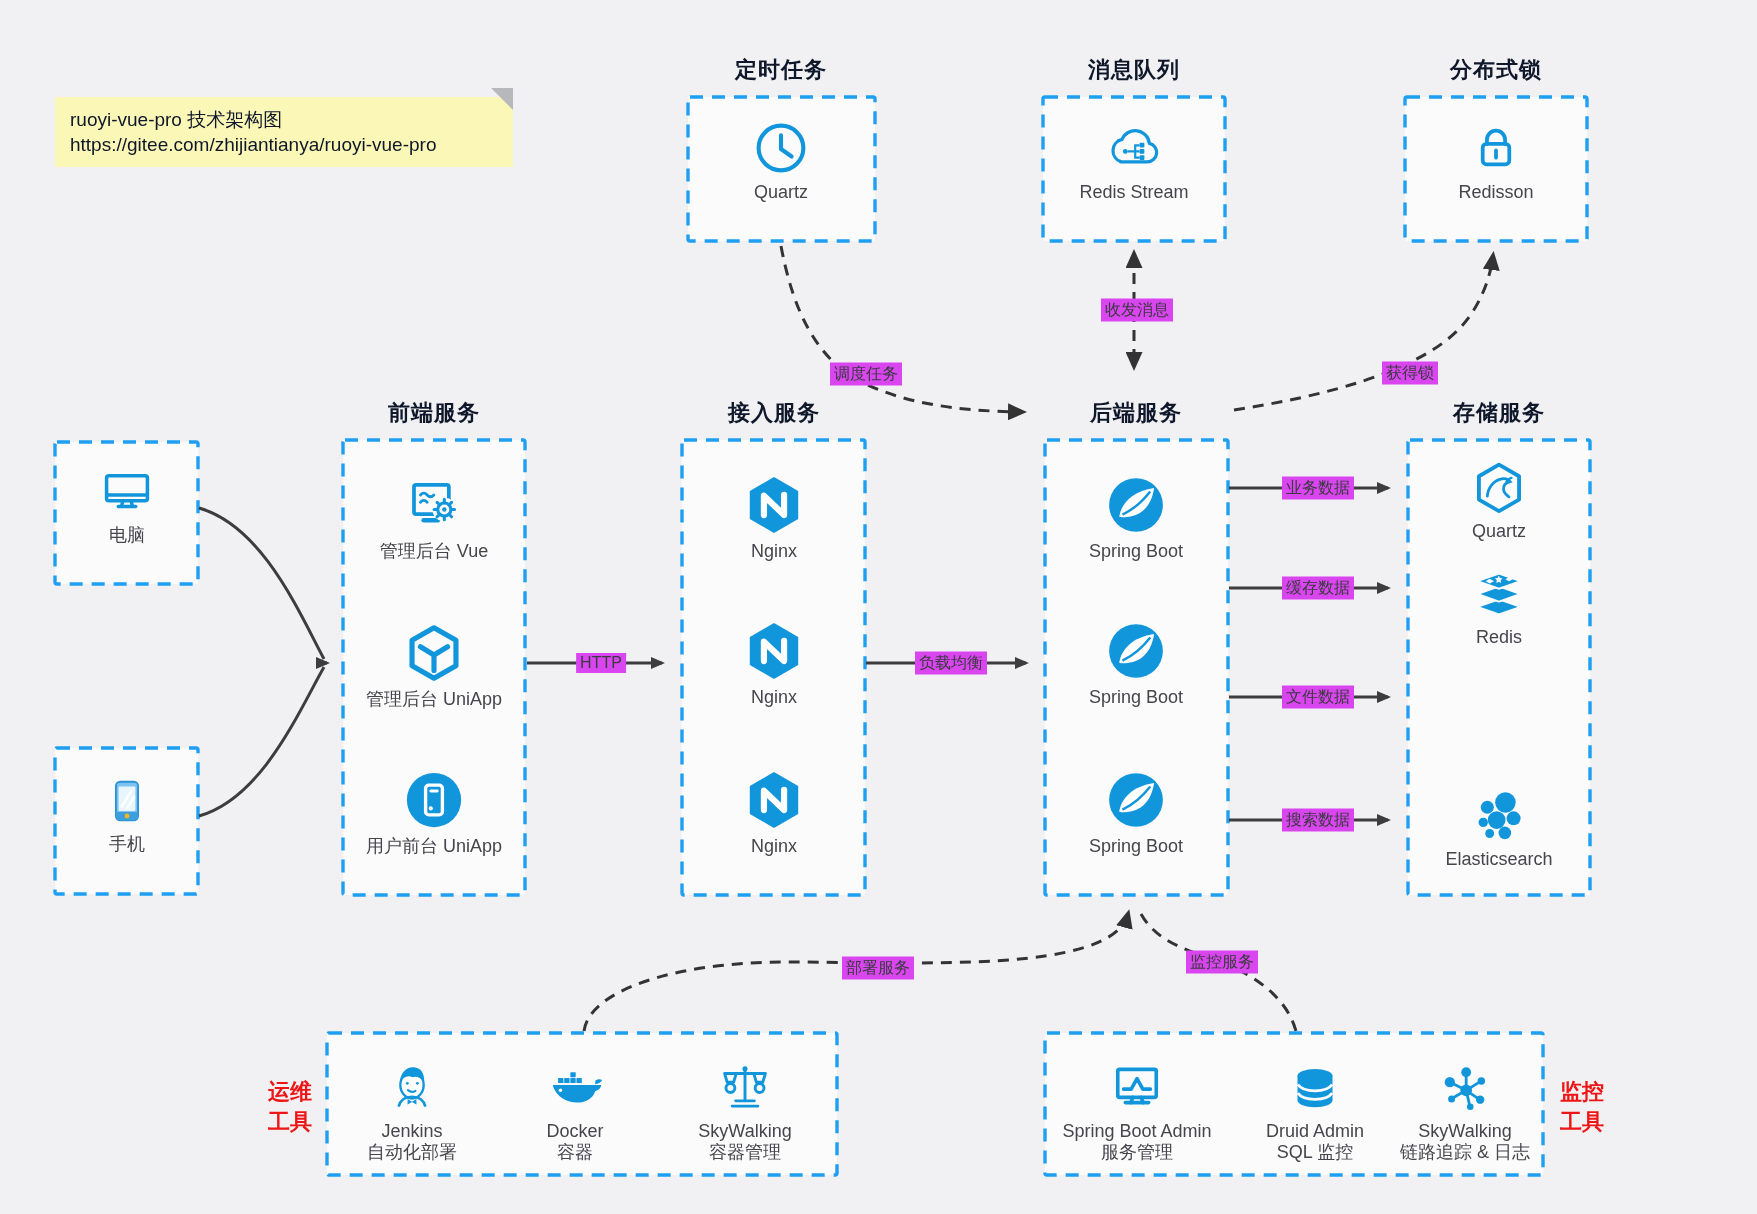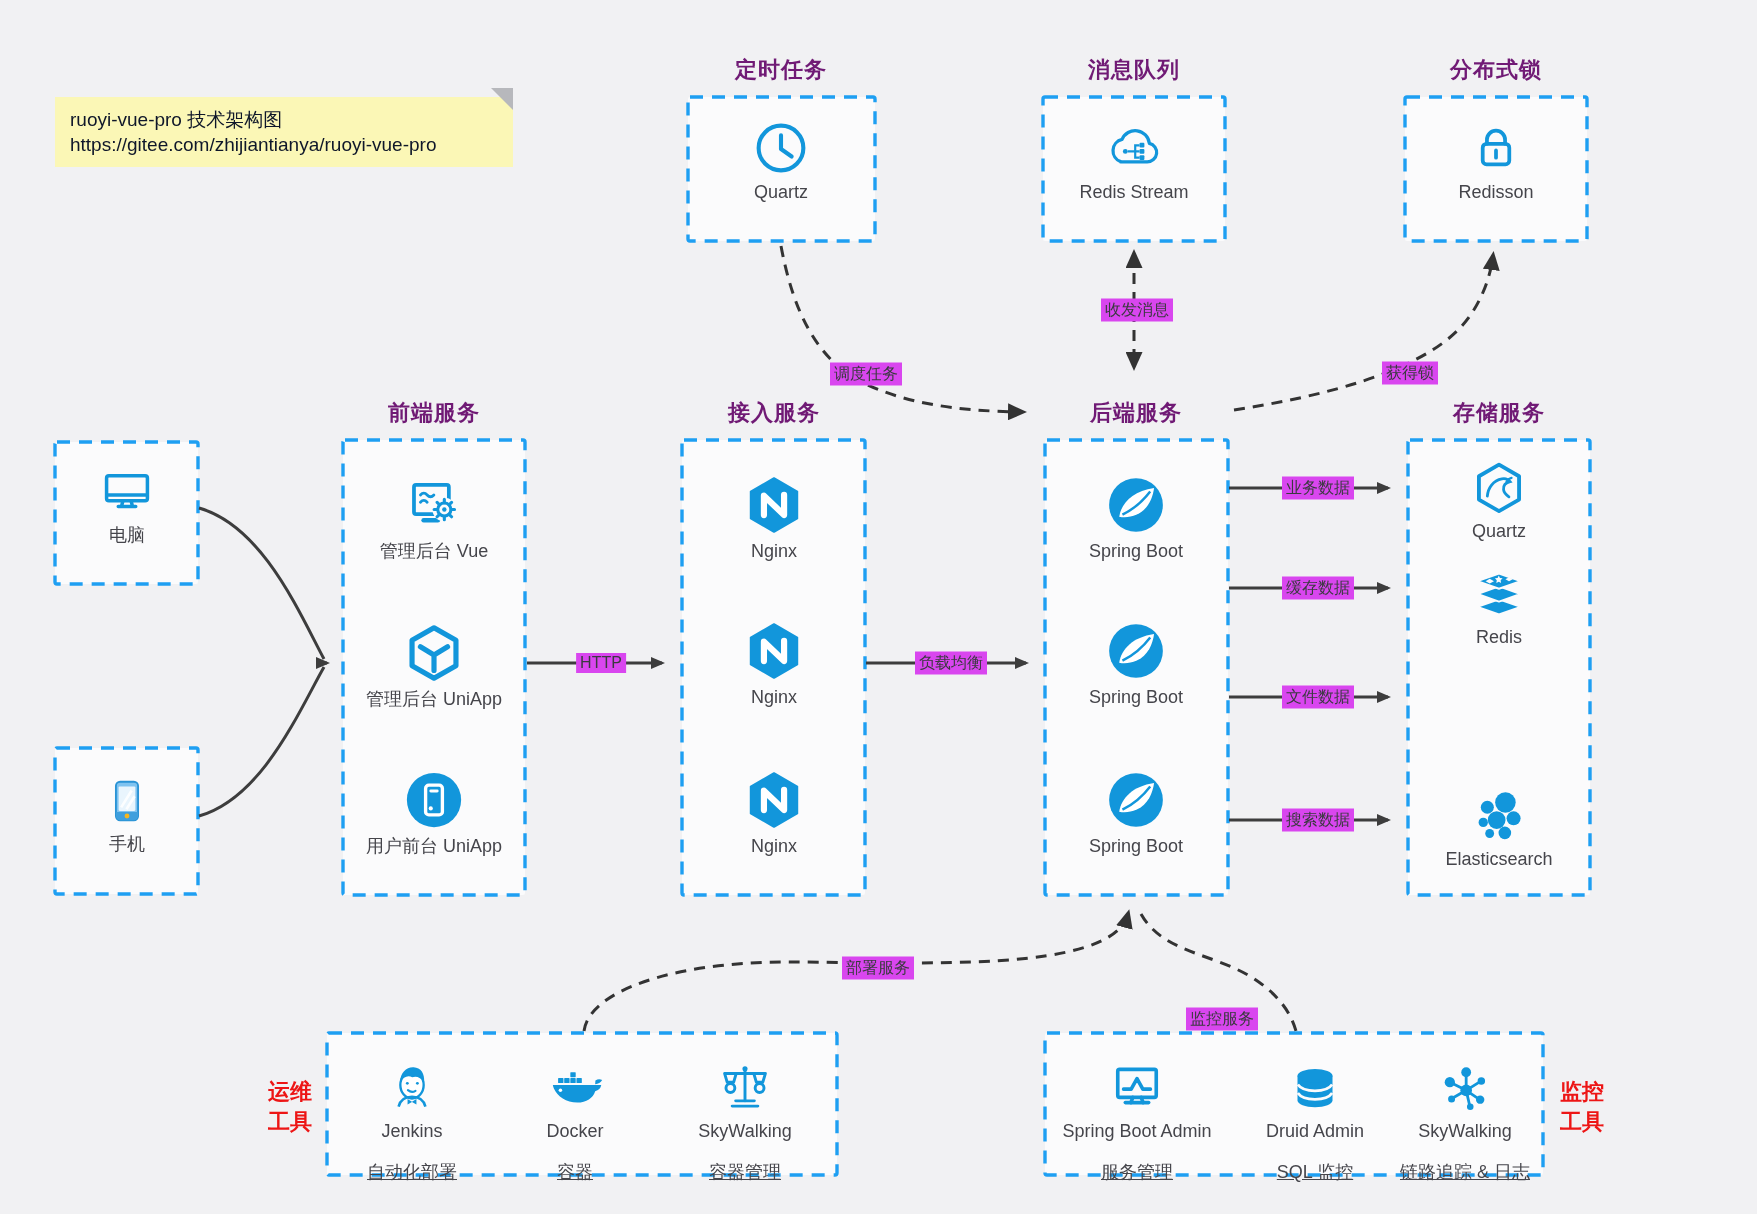--- a/index.html
+++ b/index.html
@@ -1,24 +1,24 @@
 <!DOCTYPE html>
 <html><head>
 <meta charset="utf-8">
 <style>
   html,body{margin:0;padding:0;}
   body{background:#f1f1f3;font-family:"Liberation Sans","DejaVu Sans",sans-serif;}
   .canvas{position:relative;width:1757px;height:1214px;background:#f1f1f3;overflow:hidden;}
   .overlay{position:absolute;left:0;top:0;}
-  .gtitle{position:absolute;transform:translate(-50%,-50%);color:#701a75;font-weight:bold;font-size:22px;white-space:nowrap;letter-spacing:1px;text-align:right;}
+  .gtitle{position:absolute;transform:translate(-50%,-50%);color:#0f172a;font-weight:bold;font-size:22px;white-space:nowrap;letter-spacing:1px;text-align:right;}
   .side-label{position:absolute;transform:translate(-50%,-50%);color:#ed1515;font-weight:bold;font-size:22px;line-height:30px;text-align:center;white-space:nowrap;}
   .node{position:absolute;display:flex;flex-direction:column;align-items:center;}
   .node svg{display:block;}
   .lbl{font-size:18px;color:#45454b;margin-top:5px;white-space:nowrap;line-height:21px;}
-  .lbl2{font-size:18px;color:#45454b;margin-top:20px;white-space:nowrap;line-height:21px;text-decoration:underline;}
+  .lbl2{font-size:18px;color:#45454b;margin-top:0;white-space:nowrap;line-height:21px;}
   .edge-label{position:absolute;transform:translate(-50%,-50%);background:#d946ef;color:#3a3a3f;font-size:16px;padding:1px 4px;white-space:nowrap;}
   .note{position:absolute;left:55px;top:97px;width:458px;height:70px;background:#fbf7b6;box-sizing:border-box;padding:10px 0 0 15px;}
   .note .nline{font-size:19px;color:#0f172a;line-height:25px;white-space:nowrap;}
   .note-fold{position:absolute;left:491px;top:88px;width:0;height:0;border-style:solid;border-width:0 22px 22px 0;border-color:transparent #b7b8bc transparent transparent;}
 </style>
 </head>
 <body>
 
 <div class="canvas">
 
@@ -407,15 +407,15 @@
   <div class="edge-label" style="left:601px;top:663px">HTTP</div>
   <div class="edge-label" style="left:951px;top:663px">负载均衡</div>
   <div class="edge-label" style="left:1318px;top:488px">业务数据</div>
   <div class="edge-label" style="left:1318px;top:588px">缓存数据</div>
   <div class="edge-label" style="left:1318px;top:697px">文件数据</div>
   <div class="edge-label" style="left:1318px;top:820px">搜索数据</div>
   <div class="edge-label" style="left:866px;top:374px">调度任务</div>
   <div class="edge-label" style="left:1137px;top:310px">收发消息</div>
   <div class="edge-label" style="left:1410px;top:373px">获得锁</div>
   <div class="edge-label" style="left:878px;top:968px">部署服务</div>
-  <div class="edge-label" style="left:1222px;top:1019px">监控服务</div>
+  <div class="edge-label" style="left:1222px;top:962px">监控服务</div>
 
 </div>
 
 </body></html>

